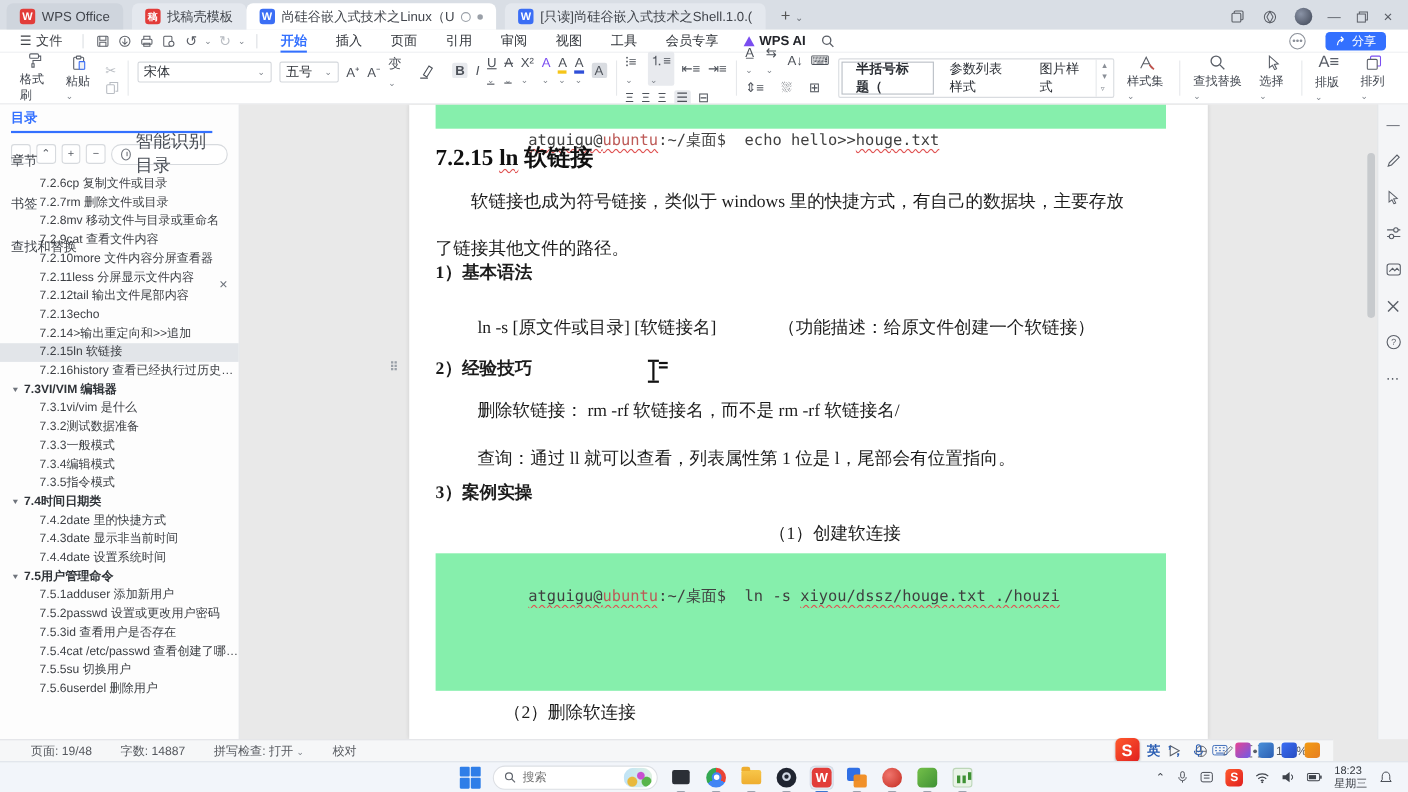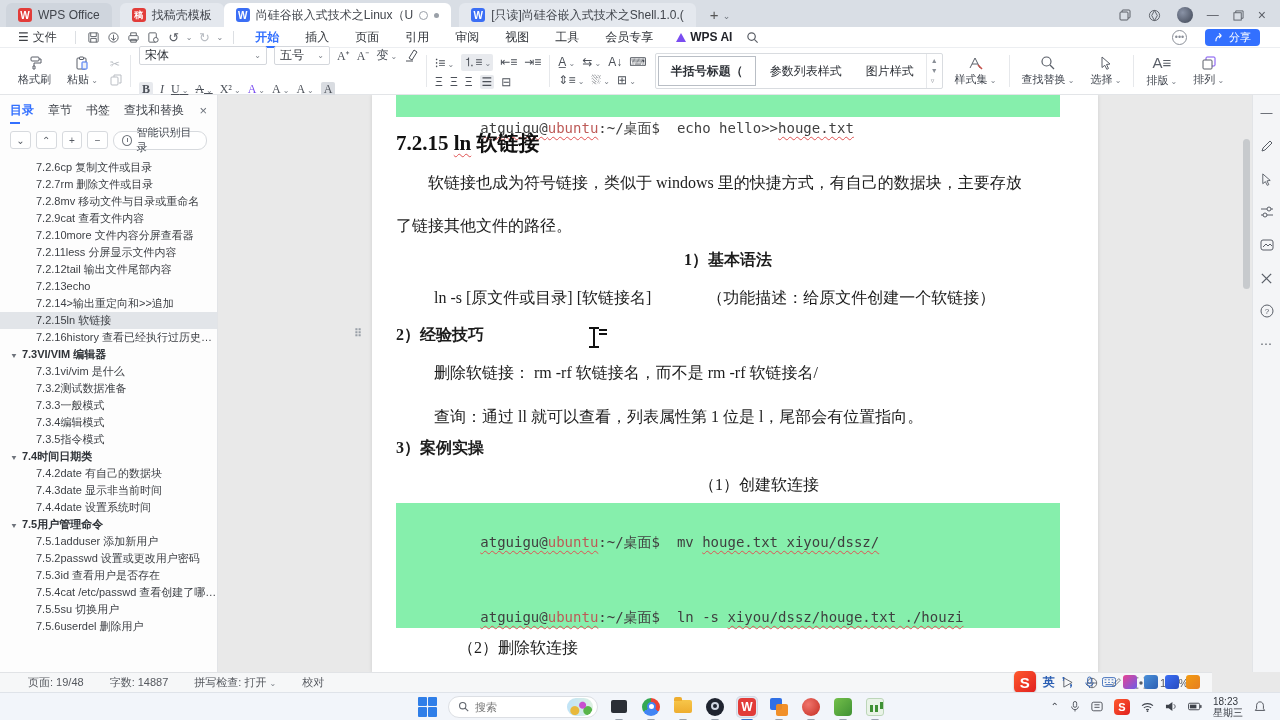--- a/index.html
+++ b/index.html
@@ -69,33 +69,33 @@
   .styles-box { border:1px solid #d9dcе0; border:1px solid #d9dce0; border-radius:2px;
     display:flex; align-items:stretch; margin:3px 0; }
   .style-item { display:flex; align-items:center; padding:0 12px; font-size:12px; color:#2e3238; }
   .style-item.sel { border:1px solid #b9bec5; margin:2px; background:#fff; font-weight:bold; }
   .style-arrows { display:flex; flex-direction:column; justify-content:space-between;
     padding:3px 4px; color:#8a8f97; font-size:7px; border-left:1px solid #e6e8eb; }
 
   
   #sidebar { left:0; top:95px; width:218px; height:577px; background:#fdfdfd;
     border-right:1px solid #e2e4e7; }
-  #sb-tabs { display:flex; align-items:center; height:30px; padding:0 10px; gap:14px;
-    font-size:12px; color:#3f434a; }
+  #sb-tabs { display:flex; height:30px; padding:0 10px; gap:14px;
+    font-size:12px; color:#3f434a;flex-direction:column; }
   .sb-tab { position:relative; padding:4px 0; }
   .sb-tab.active { color:#3370ff; font-weight:bold; }
   .sb-tab.active::after { content:""; position:absolute; left:0; right:14px; bottom:-1px;
     height:2px; background:#3370ff; }
   #sb-close { margin-left:auto; color:#6c727b; font-size:13px; }
   #sb-ctrl { display:flex; align-items:center; height:30px; padding:0 10px; gap:5px; }
   .sq-btn { width:22px; height:18px; border:1px solid #d7dade; border-radius:3px;
     background:#fff; display:flex; align-items:center; justify-content:center;
     font-size:10px; color:#555a62; }
   #smart-toc { margin-left:auto; border:1px solid #d7dade; border-radius:9px; height:19px;
-    padding:0 8px; display:flex; align-items:center; gap:4px; font-size:11px; color:#4a4f57; background:#fff; }
+    padding:0 8px; display:flex; align-items:center; gap:4px; font-size:16px; color:#4a4f57; background:#fff; }
   .clock-ic { width:11px; height:11px; border:1px solid #70757d; border-radius:50%; position:relative; }
   .clock-ic::after{ content:""; position:absolute; left:4px; top:2px; width:1px; height:4px; background:#70757d; }
   #sb-list { padding-top:4px; font-size:11px; color:#3c3f44; }
   .sb-item { height:17px; line-height:17px; padding-left:36px; white-space:nowrap;
     overflow:hidden; text-overflow:ellipsis; }
   .sb-item.lvl1 { padding-left:10px; font-weight:bold; color:#2f3338; }
   .sb-item.lvl1 .tri { display:inline-block; font-size:8px; color:#6f747c; margin-right:4px;
     transform:scaleY(.85); }
   .sb-item.selected { background:#e2e5e9; }
 
@@ -343,21 +343,21 @@
         <span class="ric" style="color:#b9bdc3;">✂</span>
         <span class="ric" style="color:#b9bdc3;">
           <svg width="12" height="12" viewBox="0 0 12 12">
               <rect x="1" y="3" width="7" height="8" rx="1" fill="none" stroke="#b9bdc3"></rect>
               <path d="M4 3 V1 h7 v8 h-2" fill="none" stroke="#b9bdc3"></path>
             </svg>
         </span>
       </div>
     </div>
     <div class="rsep"></div>
-    <div class="rgroup" style="flex-direction:column; align-items:flex-start; justify-content:center; gap:17px;font-family:Liberation Serif, serif;">
+    <div class="rgroup" style="align-items:flex-start; justify-content:center; gap:17px;">
       <div class="rrow">
         <div class="combo" style="width:128px;">
           <span style="flex:1;">宋体</span>
           <span class="caret">⌄</span>
         </div>
         <div class="combo" style="width:56px;">
           <span style="flex:1;">五号</span>
           <span class="caret">⌄</span>
         </div>
         <span class="ric">A⁺</span>
@@ -501,21 +501,21 @@
       <div class="sb-item">7.2.14&gt;输出重定向和&gt;&gt;追加</div>
       <div class="sb-item selected">7.2.15ln 软链接</div>
       <div class="sb-item">7.2.16history 查看已经执行过历史命令</div>
       <div class="sb-item lvl1"><span class="tri">▼</span><span>7.3VI/VIM 编辑器</span></div>
       <div class="sb-item">7.3.1vi/vim 是什么</div>
       <div class="sb-item">7.3.2测试数据准备</div>
       <div class="sb-item">7.3.3一般模式</div>
       <div class="sb-item">7.3.4编辑模式</div>
       <div class="sb-item">7.3.5指令模式</div>
       <div class="sb-item lvl1"><span class="tri">▼</span><span>7.4时间日期类</span></div>
-      <div class="sb-item">7.4.2date 有自己的数据块</div>
+      <div class="sb-item">7.4.2date 里的快捷方式</div>
       <div class="sb-item">7.4.3date 显示非当前时间</div>
       <div class="sb-item">7.4.4date 设置系统时间</div>
       <div class="sb-item lvl1"><span class="tri">▼</span><span>7.5用户管理命令</span></div>
       <div class="sb-item">7.5.1adduser 添加新用户</div>
       <div class="sb-item">7.5.2passwd 设置或更改用户密码</div>
       <div class="sb-item">7.5.3id 查看用户是否存在</div>
       <div class="sb-item">7.5.4cat /etc/passwd 查看创建了哪些用 ...</div>
       <div class="sb-item">7.5.5su 切换用户</div>
       <div class="sb-item">7.5.6userdel 删除用户</div>
     </div>
@@ -530,41 +530,38 @@
         </div>
       </div>
 
       <div class="pagepad h2" style="top:34px;">
         <span>7.2.15 </span><span class="wavy">ln</span><span>  软链接</span>
       </div>
 
       <div class="pagepad body-tx" style="top:78px; text-indent:32px;">软链接也成为符号链接，类似于 windows 里的快捷方式，有自己的数据块，主要存放</div>
       <div class="pagepad body-tx" style="top:121px;">了链接其他文件的路径。</div>
 
-      <div class="pagepad sect" style="top:155px;text-align:center;">1）基本语法</div>
+      <div class="pagepad sect" style="top:143px;">1）基本语法</div>
 
       <div class="pagepad body-tx" style="top:193px; padding-left:38px;">
         <span>ln -s [原文件或目录] [软链接名]</span><span style="display:inline-block; width:56px;"></span><span>（功能描述：给原文件创建一个软链接）</span>
       </div>
 
       <div class="pagepad sect" style="top:230px;">
         <span class="drag-handle">⠿</span>
         <span>2）经验技巧</span>
       </div>
 
       <div class="pagepad body-tx" style="top:268px; padding-left:38px;">删除软链接：  rm -rf 软链接名，而不是 rm -rf 软链接名/</div>
       <div class="pagepad body-tx" style="top:312px; padding-left:38px;">查询：通过 ll 就可以查看，列表属性第 1 位是 l，尾部会有位置指向。</div>
 
       <div class="pagepad sect" style="top:343px;">3）案例实操</div>
       <div class="pagepad body-tx" style="top:380px; padding-left:62px;text-align:center;">（1）创建软连接</div>
 
       <div class="pagepad codebg" style="top:408px; height:125px; padding-top:2px;">
-        <div class="codeline">
-          <span class="wavy">atguigu@</span><span class="wavy redtx">ubuntu</span><span>:~/桌面$ </span><span> mv </span><span class="wavy">houge.txt xiyou/dssz/</span>
-        </div>
         <div class="codeline">
           <span class="wavy">atguigu@</span><span class="wavy redtx">ubuntu</span><span>:~/桌面$ </span><span> ln -s </span><span class="wavy">xiyou/dssz/houge.txt ./houzi</span>
         </div>
         <div class="codeline">
           
         </div>
 
       </div>
 
       <div class="pagepad body-tx" style="top:543px; padding-left:62px;">（2）删除软连接</div>

